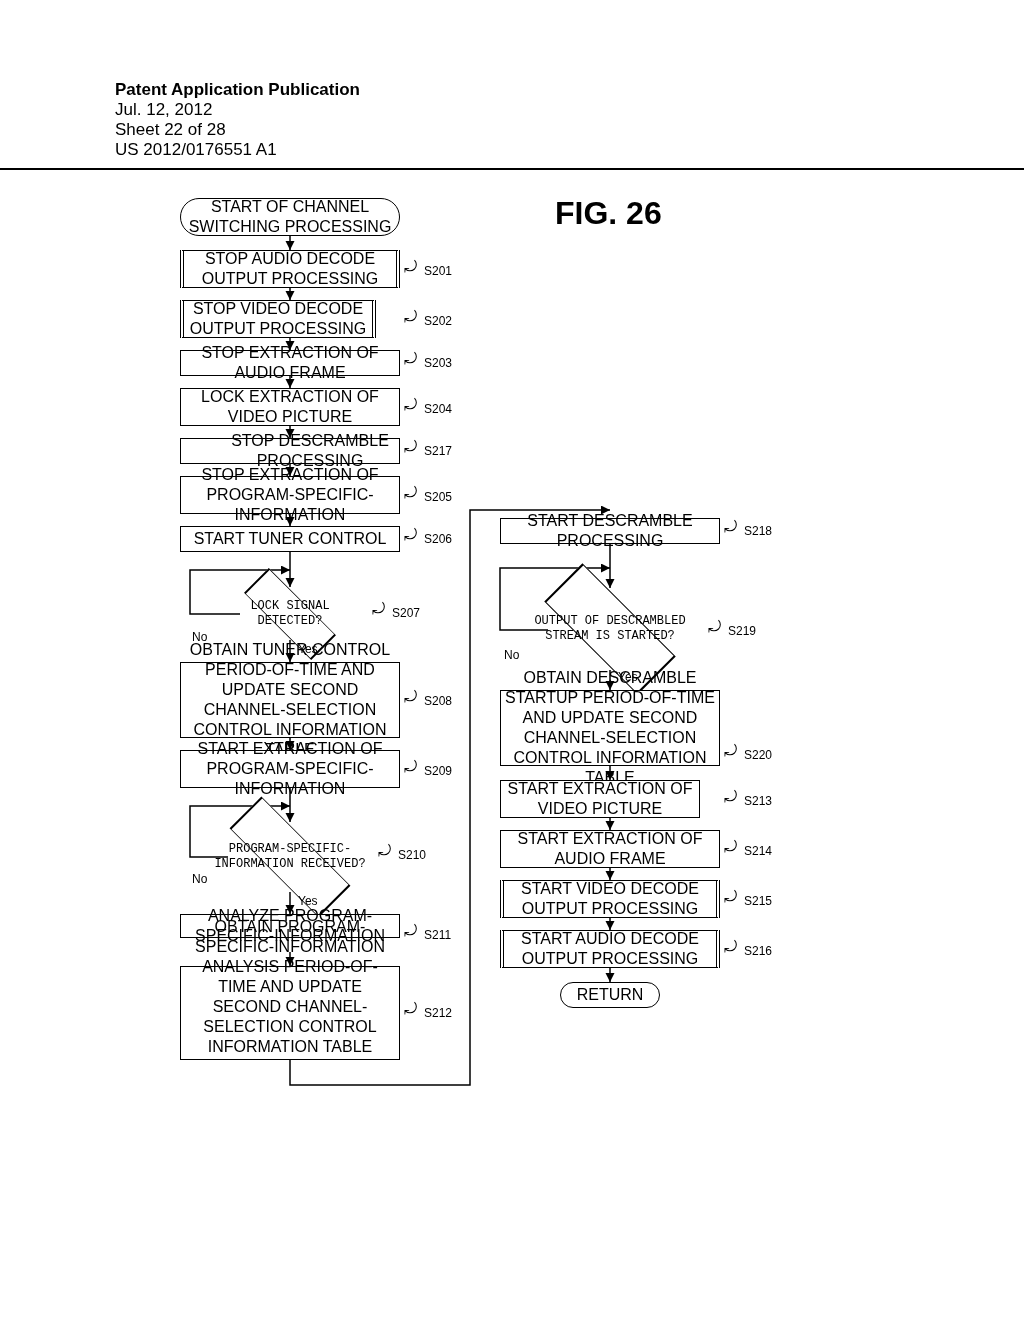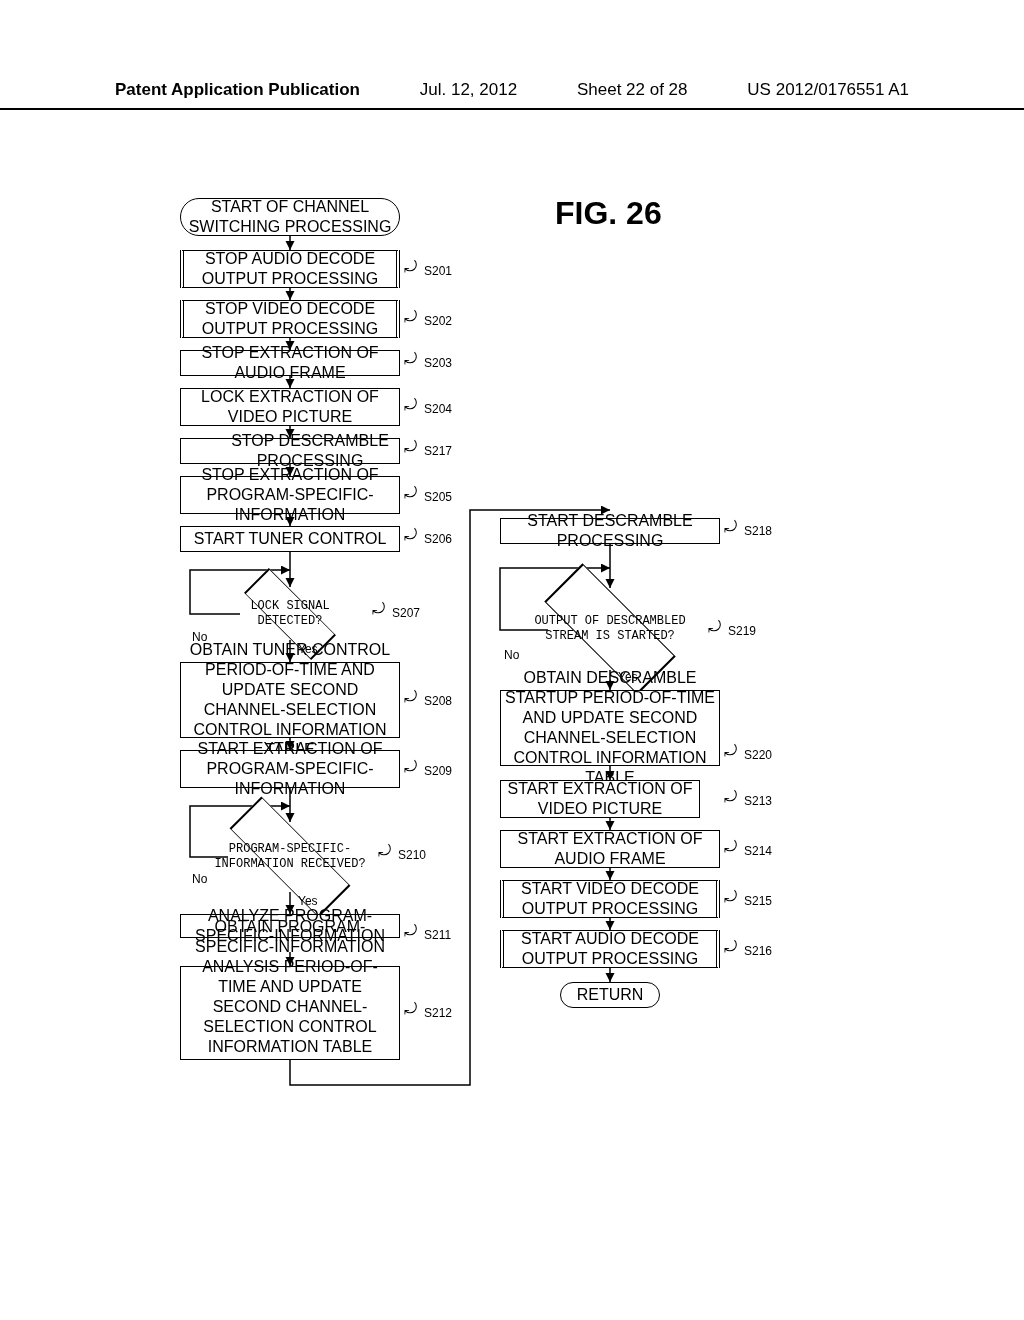--- a/index.html
+++ b/index.html
@@ -15,20 +15,21 @@
     position: absolute;
     top: 80px;
     left: 0;
     width: 1024px;
     display: flex;
     justify-content: space-between;
     font-size: 17px;
     padding: 0 115px;
     border-bottom: 2px solid #000;
     padding-bottom: 8px;
+    flex-direction: column;
   }
   .header .pub { font-weight: bold; }
   .header .right { font-weight: normal; }
   .fig-title {
     position: absolute;
     top: 195px;
     left: 555px;
     font-size: 32px;
     font-weight: bold;
   }
@@ -158,21 +159,21 @@
   <div class="box terminal" style="left:0px; top:8px; width:220px; height:38px;">
     <span>START OF CHANNEL SWITCHING PROCESSING</span>
   </div>
 
   <div class="box sub" style="left:0px; top:60px; width:220px; height:38px;">
     <span>STOP AUDIO DECODE OUTPUT PROCESSING</span>
   </div>
   <span class="hook" style="left:224px; top:68px;">⤾</span>
   <span class="step-label" style="left:244px; top:74px;">S201</span>
 
-  <div class="box sub" style="left:0px; top:110px; width:220px; height:38px;">
+  <div class="box sub" style="left:0px; top:110px; width:196px; height:38px;">
     <span>STOP VIDEO DECODE OUTPUT PROCESSING</span>
   </div>
   <span class="hook" style="left:224px; top:118px;">⤾</span>
   <span class="step-label" style="left:244px; top:124px;">S202</span>
 
   <div class="box" style="left:0px; top:160px; width:220px; height:26px;justify-content:flex-end;">
     <span>STOP EXTRACTION OF AUDIO FRAME</span>
   </div>
   <span class="hook" style="left:224px; top:160px;">⤾</span>
   <span class="step-label" style="left:244px; top:166px;">S203</span>

